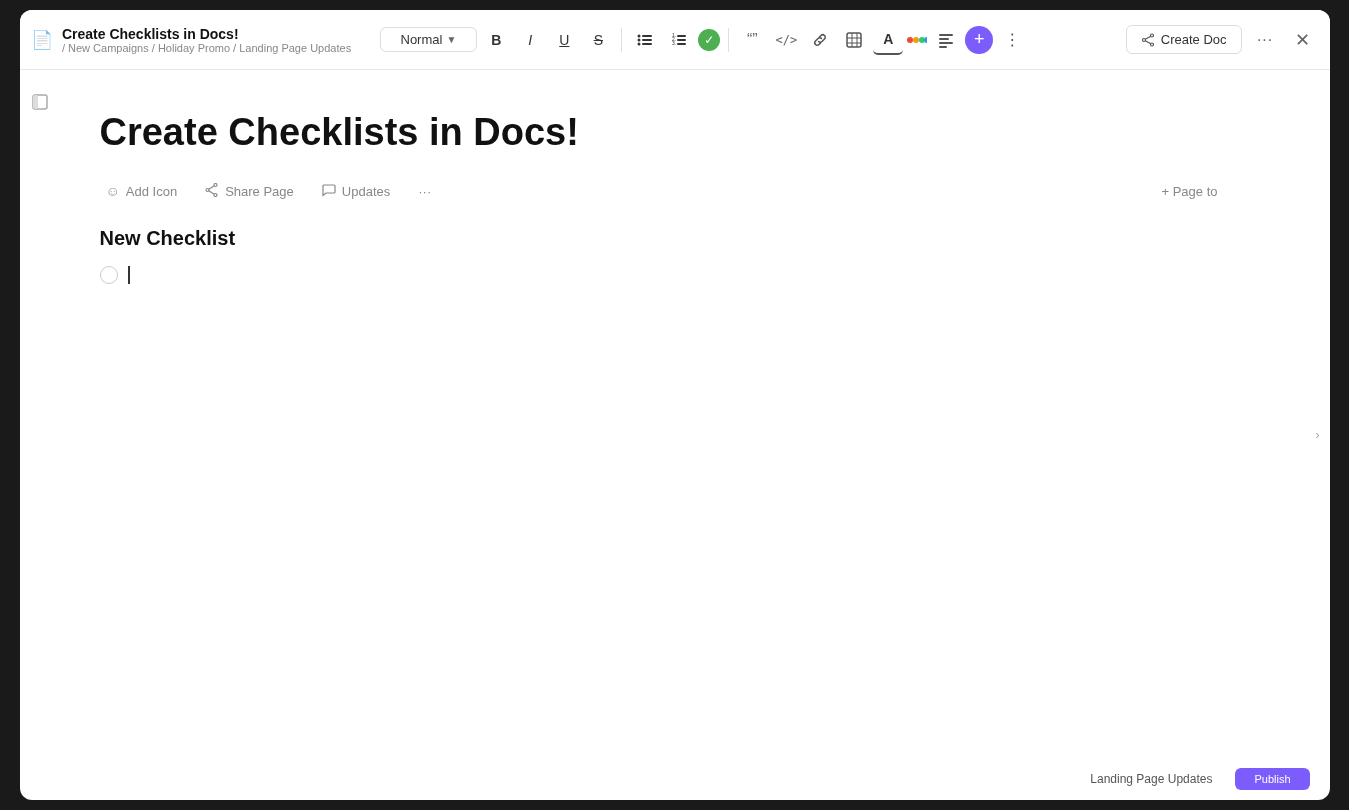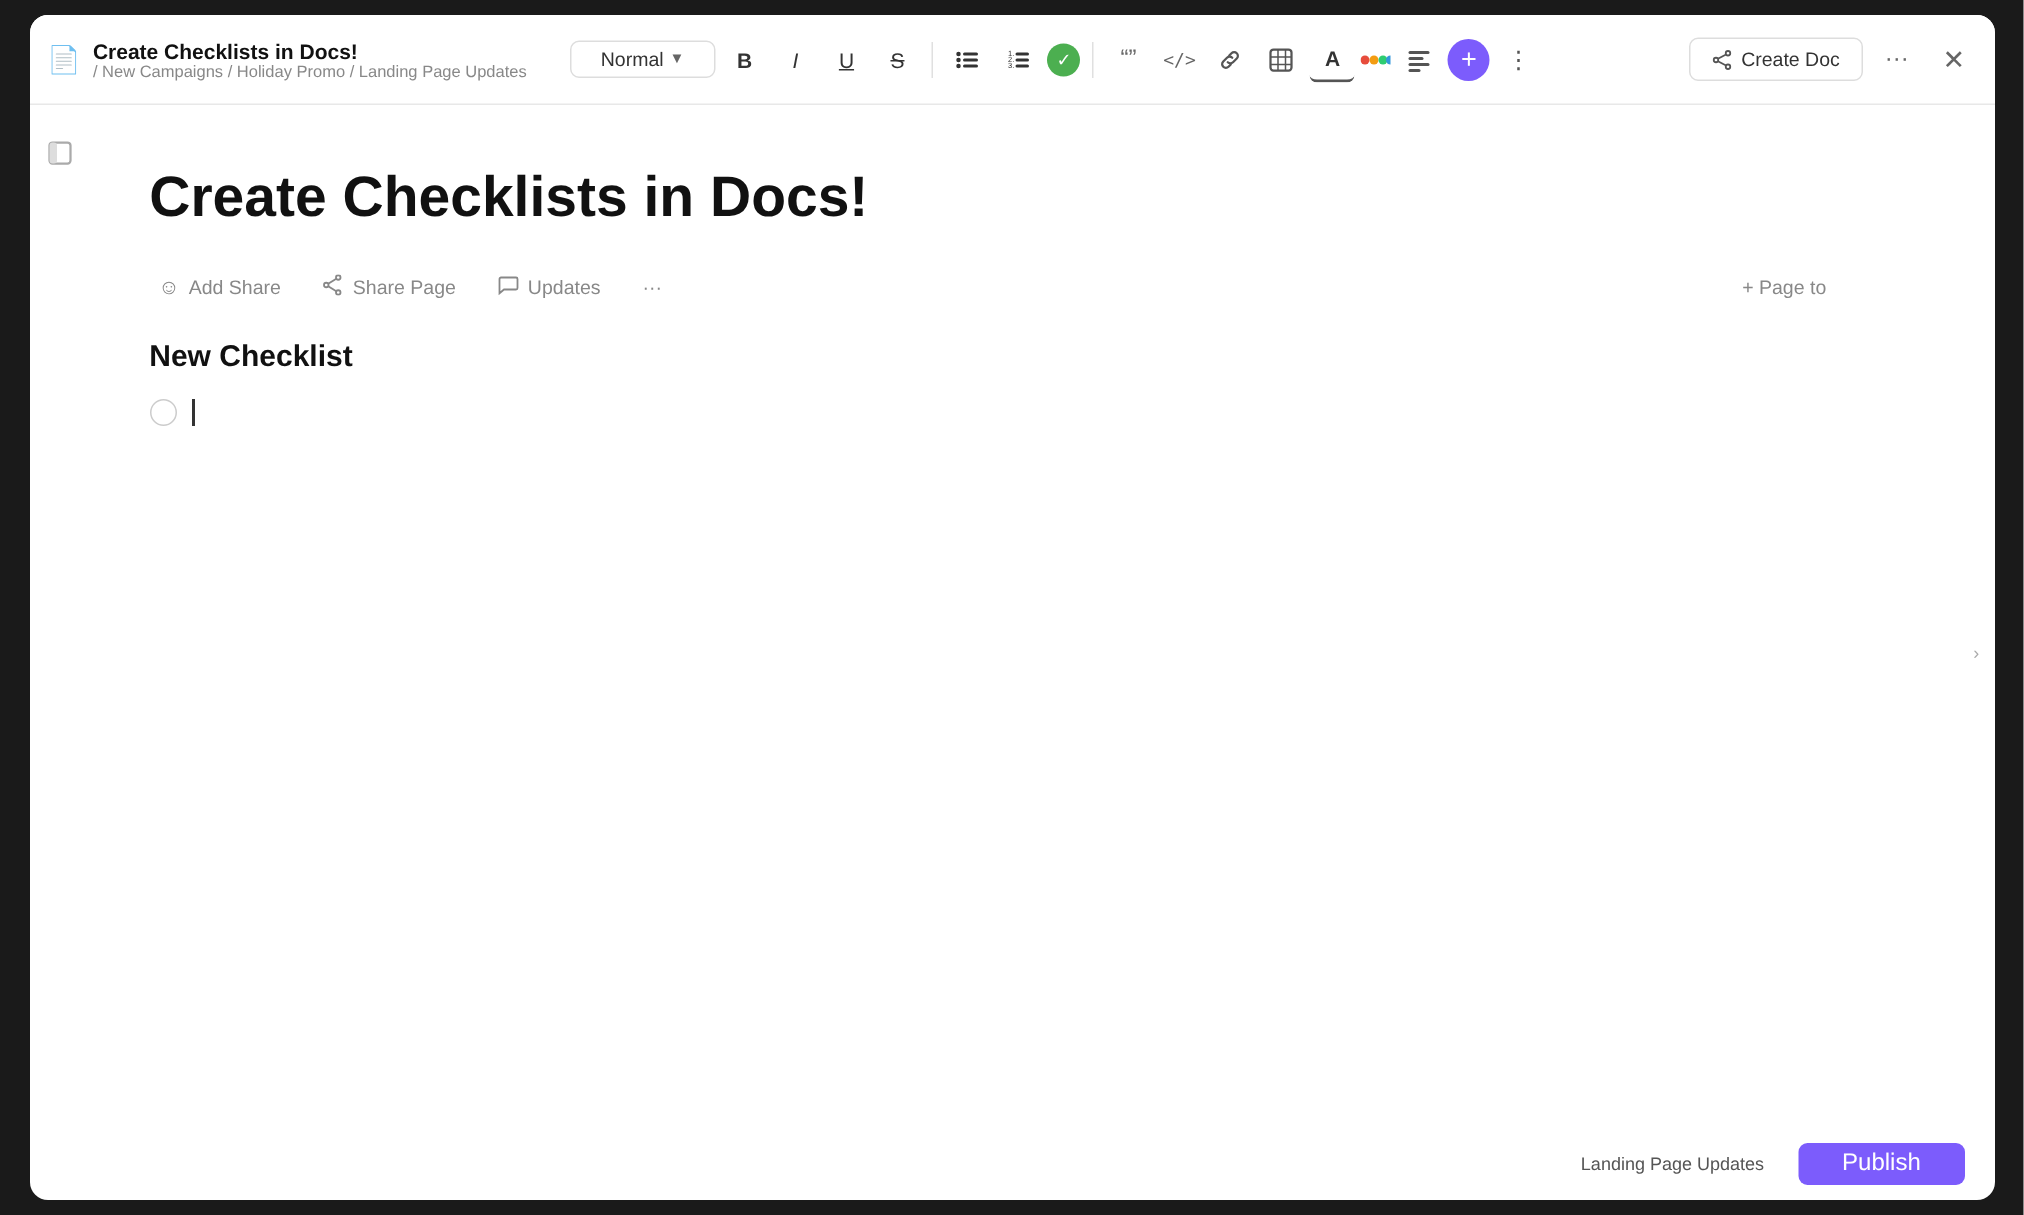--- a/index.html
+++ b/index.html
@@ -345,22 +345,22 @@
 
     .bottom-bar-label {
       color: #555;
       font-size: 12px;
     }
 
     .bottom-bar-btn {
       background: #7c5cfc;
       color: #fff;
       border-radius: 6px;
-      padding: 5px 29px;
-      font-size: 16px;
+      padding: 5px 19px;
+      font-size: 11px;
       cursor: pointer;
     }
 
     .underline { text-decoration: underline; }
     .strikethrough { text-decoration: line-through; }
   </style>
 </head>
 <body>
 
 <div class="modal-container">
@@ -491,21 +491,21 @@
         </svg>
       </div>
     </div>
 
     <div class="doc-editor">
       <h1 class="doc-heading">Create Checklists in Docs!</h1>
 
       <div class="doc-actions-bar">
         <div class="doc-action-btn">
           <span class="doc-action-icon">☺</span>
-          <span>Add Share</span>
+          <span>Add Icon</span>
         </div>
         <div class="doc-action-btn">
           <span class="doc-action-icon">
             <svg width="14" height="14" viewBox="0 0 14 14" fill="none">
               <circle cx="10.5" cy="2" r="1.5" stroke="#888" stroke-width="1.2"></circle>
               <circle cx="2.5" cy="7" r="1.5" stroke="#888" stroke-width="1.2"></circle>
               <circle cx="10.5" cy="12" r="1.5" stroke="#888" stroke-width="1.2"></circle>
               <line x1="3.8" y1="6.2" x2="9.2" y2="2.8" stroke="#888" stroke-width="1.2"></line>
               <line x1="3.8" y1="7.8" x2="9.2" y2="11.2" stroke="#888" stroke-width="1.2"></line>
             </svg>

